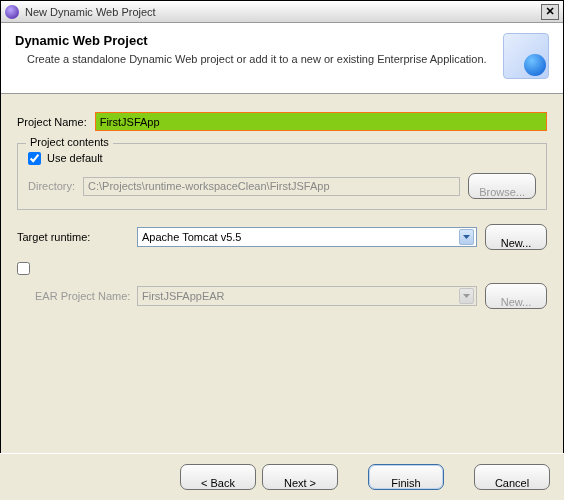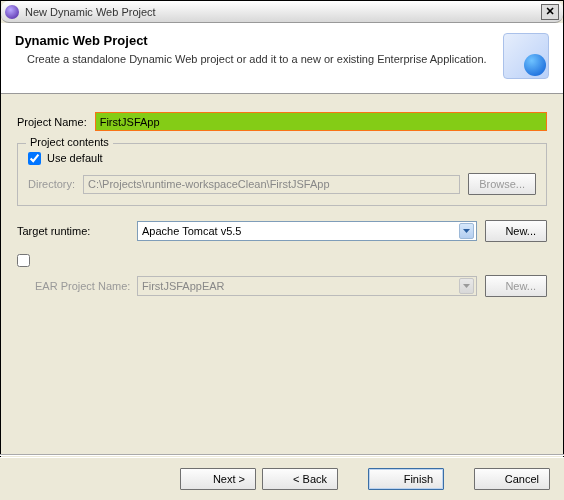--- a/index.html
+++ b/index.html
@@ -13,21 +13,20 @@
     overflow: hidden;
     border: 1px solid #000;
   }
   .titlebar {
     height: 22px;
     background: linear-gradient(to bottom, #fff, #d8d8d8);
     border-bottom: 1px solid #999;
     display: flex;
     align-items: center;
     padding: 0 4px;
-    border-radius: 8px;
   }
   .titlebar-icon {
     width: 14px; height: 14px;
     background: radial-gradient(circle at 40% 35%, #b9a7ff, #4a1e9e);
     border-radius: 50%;
     margin-right: 6px;
   }
   .titlebar-text { flex: 1; color: #333; }
   .titlebar-close {
     width: 18px; height: 16px;
@@ -83,26 +82,25 @@
     position: absolute; top: -8px; left: 8px;
     background: #ece9d8; padding: 0 4px; color: #000;
   }
   .cbrow { display: flex; align-items: flex-start; margin-bottom: 8px; }
   .cbrow input[type="checkbox"] { margin: 0 6px 0 0; width:13px; height:13px; }
   .btn {
     height: 22px;
     min-width: 62px;
     font-size: 11px;
     border: 1px solid #707070;
-    border-radius: 1px;
+    border-radius: 7px;
     background: linear-gradient(#fdfdfd, #e6e6e6);
-    padding: 0 10px;
+    padding: 12px 10px;
     cursor: pointer;
     color: #000;
-    text-align: right;
   }
   .btn.disabled { color: #999; cursor: default; }
   .select-wrap {
     border: 1px solid #7f9db9; background: #fff; height: 20px;
     display: flex; align-items: center; justify-content: space-between;
     padding: 0 2px 0 4px; flex: 1; margin-right: 8px;
   }
   .select-wrap.disabled { background: #ece9d8; color: #888; border-color: #bbb; }
   .select-arrow {
     width: 15px; height: 16px;
@@ -197,19 +195,19 @@
       </div>
     </div>
     <button class="btn disabled" disabled="">New...</button>
   </div>
 
 </div>
 
 <div class="separator" style="position:absolute;left:0;right:0;bottom:44px;"></div>
 
 <div class="footer">
+  <button class="btn">&lt; Back</button>
   <button class="btn">Next &gt;</button>
-  <button class="btn">&lt; Back</button>
   <div class="gap"></div>
   <button class="btn default">Finish</button>
   <div class="gap"></div>
   <button class="btn">Cancel</button>
 </div>
 
 </body></html>

